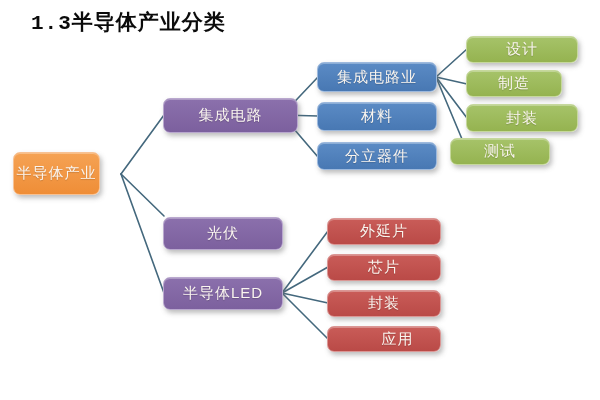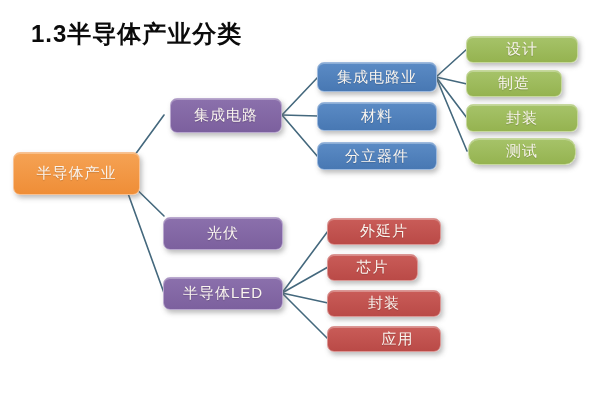--- a/index.html
+++ b/index.html
@@ -1,56 +1,56 @@
 <!DOCTYPE html>
 <html><head>
 <meta charset="utf-8">
 <style>
   html,body { margin:0; padding:0; background:#ffffff; }
   .canvas {
     position:relative; width:600px; height:400px; background:#ffffff;
     overflow:hidden; font-family:"Liberation Sans", sans-serif;
   }
   .title {
-    position:absolute; left:31px; top:18px;
-    font-family:Liberation Sans, sans-serif;
-    font-weight:bold; font-size:24px; color:#0b0b0b; letter-spacing:1px;
+    position:absolute; left:31px; top:8px;
+    font-family:Liberation Mono, monospace;
+    font-weight:bold; font-size:21px; color:#0b0b0b; letter-spacing:1px;
     white-space:nowrap;
   }
   svg.connectors { position:absolute; left:0; top:0; z-index:1; }
   .node {
     position:absolute; z-index:2; box-sizing:border-box;
     display:flex; align-items:center; justify-content:center;
     color:#faf5ef; font-size:15px; letter-spacing:1px;
     border-radius:7px; border:1px solid rgba(255,255,255,0.75);
     box-shadow: 2px 3px 5px rgba(110,110,110,0.45),
                 inset 0 1px 0 rgba(255,255,255,0.30);
     text-shadow: 0 1px 1px rgba(0,0,0,0.18);
     white-space:nowrap;
   }
   .node.orange { background:linear-gradient(180deg,#f5a254,#ef8e37); border-color:#f7c193; }
   .node.purple { background:linear-gradient(180deg,#8b70ac,#7c609e); border-color:#b9a8ce; }
   .node.blue   { background:linear-gradient(180deg,#5b8bc5,#4878b3); border-color:#9db9dd; }
   .node.green  { background:linear-gradient(180deg,#a6c369,#95b350); border-color:#c6d89d; }
   .node.red    { background:linear-gradient(180deg,#c95c58,#ba4a47); border-color:#da9795; }
 
   
-  .n-root   { left:13px;  top:152px; width:127px; height:43px; }
-  .n-ic     { left:170px; top:98px;  width:112px; height:35px; }
+  .n-root   { left:13px;  top:152px; width:87px; height:43px; }
+  .n-ic     { left:163px; top:98px;  width:135px; height:35px; }
   .n-pv     { left:163px; top:217px; width:120px; height:33px; }
   .n-led    { left:163px; top:277px; width:120px; height:33px; }
   .n-icind  { left:317px; top:62px;  width:120px; height:30px; }
   .n-mat    { left:317px; top:102px; width:120px; height:29px; }
   .n-disc   { left:317px; top:142px; width:120px; height:28px; }
   .n-design { left:466px; top:36px;  width:112px; height:27px; }
   .n-mfg    { left:466px; top:70px;  width:96px; height:27px; }
   .n-pkg    { left:466px; top:104px; width:112px; height:28px; }
-  .n-test   { left:468px; top:138px; width:108px; height:27px;border-radius:11px; }
+  .n-test   { left:450px; top:138px; width:100px; height:27px; }
   .n-epi    { left:327px; top:218px; width:114px; height:27px; }
-  .n-chip   { left:327px; top:254px; width:91px; height:27px; }
+  .n-chip   { left:327px; top:254px; width:114px; height:27px; }
   .n-ledpkg { left:327px; top:290px; width:114px; height:27px; }
   .n-app    { left:327px; top:326px; width:114px; height:26px;padding-left:27px; }
 </style>
 </head>
 <body>
 
 <div class="canvas">
 
   <div class="title">1.3半导体产业分类</div>
 

